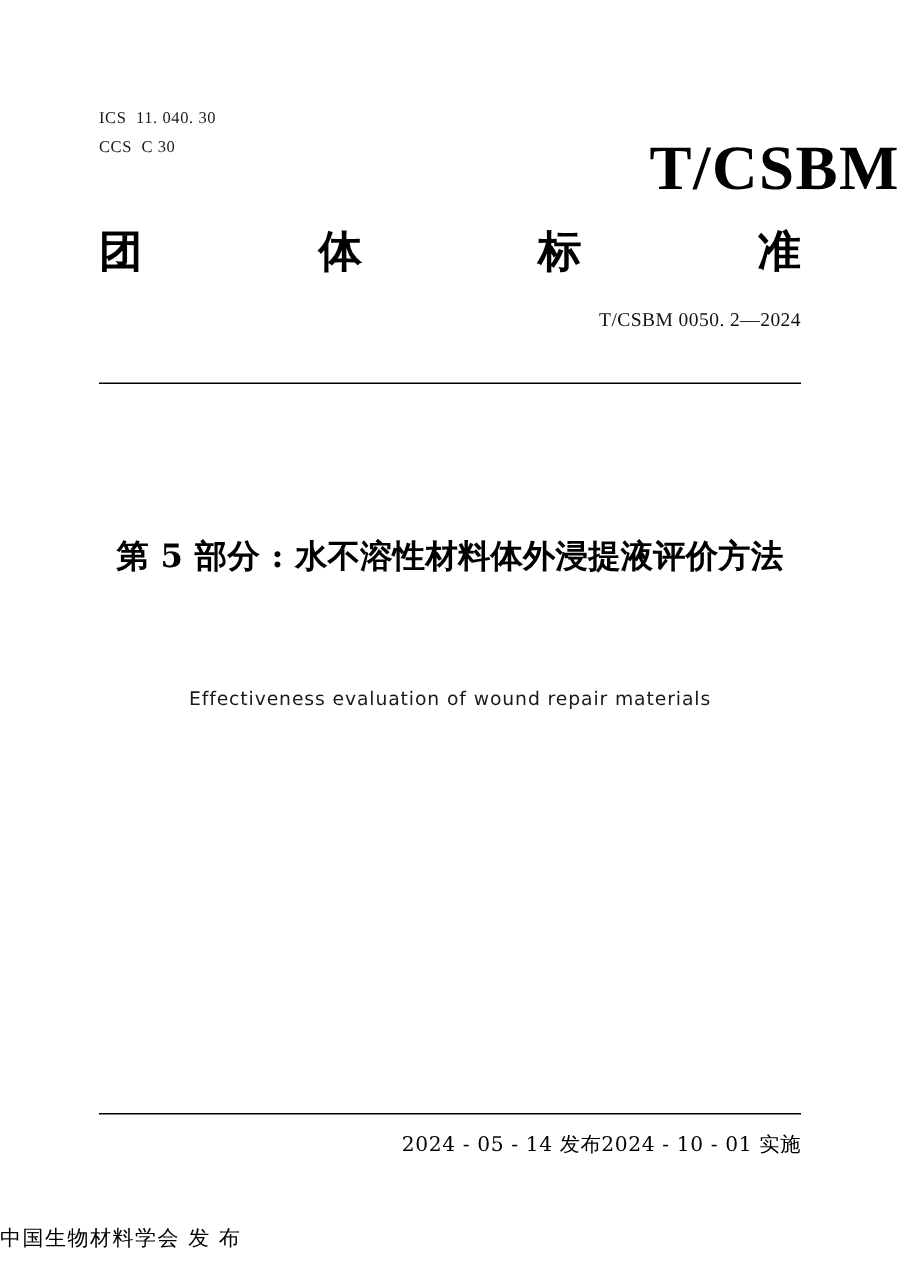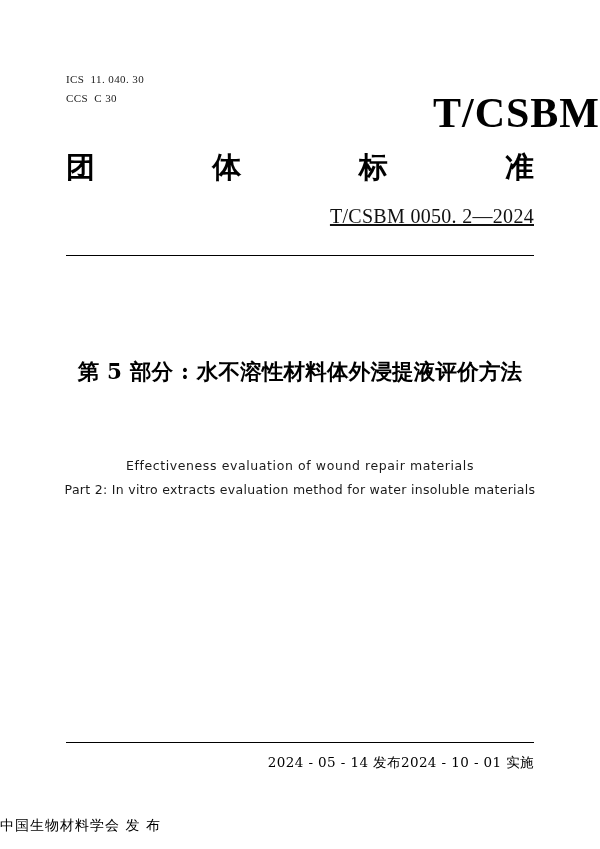--- a/index.html
+++ b/index.html
@@ -66,24 +66,23 @@
     color: #000;
   }
   .tuanti span { display: block; }
 
   
   .std-no {
     position: absolute;
     right: 66px;
     top: 163px;
     font-family: "Liberation Serif", serif;
-    font-size: 20px;
+    font-size: 13px;
     letter-spacing: 0.3px;
     color: #111;
-    text-decoration: underline;
   }
 
   
   .rule-top {
     position: absolute;
     left: 66px;
     right: 66px;
     top: 213px;
     height: 1px;
     background: #000;
@@ -177,21 +176,20 @@
   <div class="std-no">T/CSBM 0050. 2—2024</div>
 
   <div class="rule-top"></div>
 
   <div class="title-cn">
     <div class="l2">第 5 部分 : 水不溶性材料体外浸提液评价方法</div>
   </div>
 
   <div class="title-en">
     <div class="e1">Effectiveness evaluation of wound repair materials</div>
-    <div class="e2">Part 2: In vitro extracts evaluation method for water insoluble materials</div>
   </div>
 
   <div class="rule-bottom"></div>
 
   <div class="dates">
     <span>2024 - 05 - 14 发布</span>
     <span>2024 - 10 - 01 实施</span>
   </div>
 
   <div class="publisher">中国生物材料学会  发 布</div>

